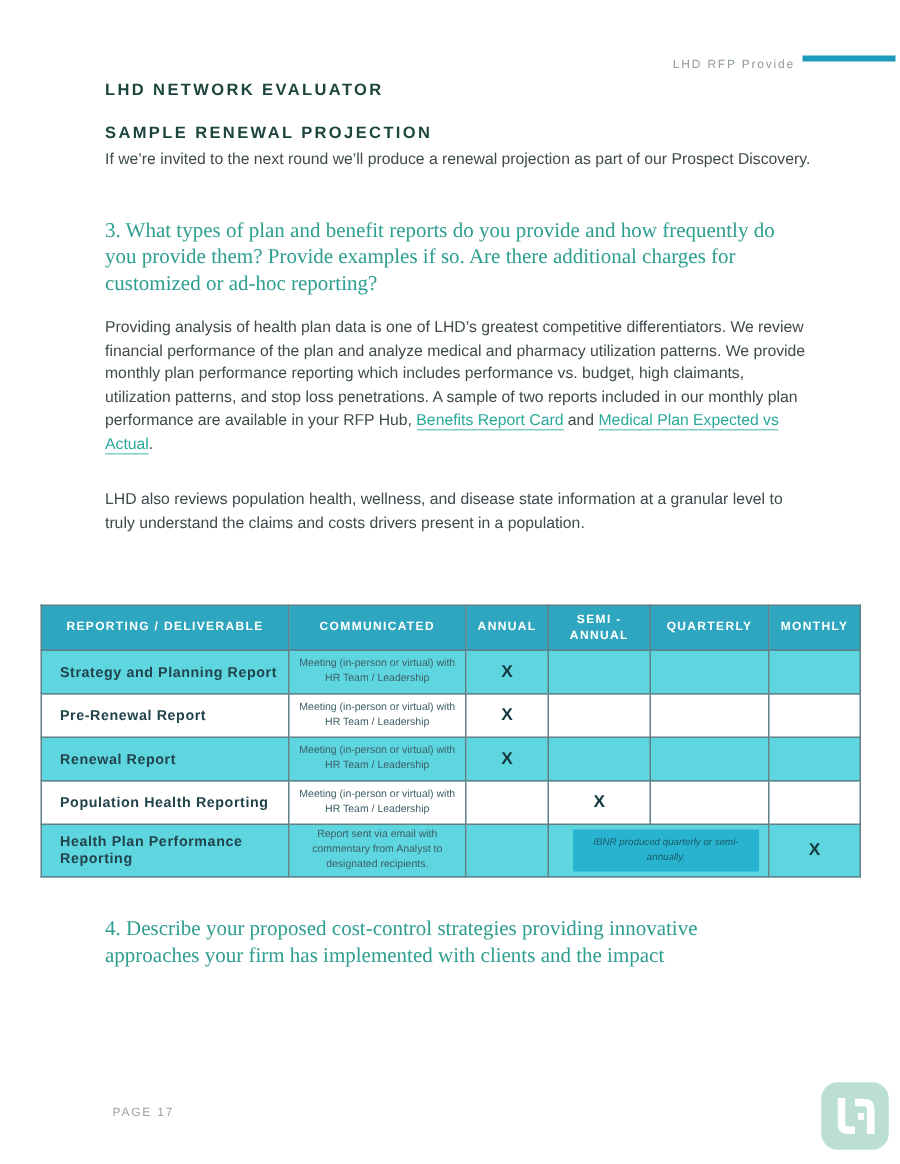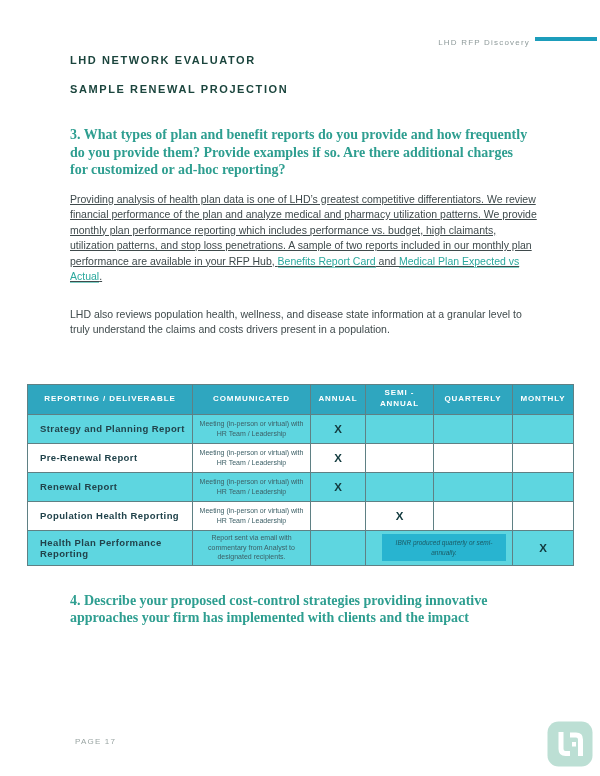--- a/index.html
+++ b/index.html
@@ -33,28 +33,28 @@
     margin-bottom:4px;
   }
   .section-heading.second { margin-top:17px; }
   .body-text {
     font-size:10.5px; line-height:15.5px;
     color:#3f4a4c;
     max-width:474px;
   }
   .question {
     font-family:"Liberation Serif", serif;
-    font-weight:bold;
+    font-weight:normal;
     font-size:14px; line-height:17.5px;
     color:#2e9e90;
     max-width:462px;
   }
   .question.q3 { margin-top:31px; }
   .question.q4 { margin-top:26px; max-width:444px; }
-  .answer-p1 { margin-top:13px;text-decoration:underline; }
+  .answer-p1 { margin-top:13px; }
   .answer-p2 { margin-top:22px; }
   .link {
     color:#2aa89d;
     text-decoration:none;
     border-bottom:1px solid #7fd0c6;
     cursor:pointer;
   }
   
   .table-wrap { margin:46px 27px 0 27px; }
   table {
@@ -111,27 +111,28 @@
   .logo {
     position:absolute; right:6px; bottom:8px;
     width:48px; height:48px;
   }
 </style>
 </head>
 <body>
 
 <div class="page">
 
-  <span class="doc-label">LHD RFP Discovery</span>
+  <span class="doc-label">LHD RFP Provide</span>
   <div class="header-bar"></div>
 
   <div class="content first">
     <h2 class="section-heading">LHD NETWORK EVALUATOR</h2>
 
     <h2 class="section-heading second">SAMPLE RENEWAL PROJECTION</h2>
+    <p class="body-text">If we’re invited to the next round we’ll produce a renewal projection as part of our Prospect Discovery.</p>
 
     <h3 class="question q3">3. What types of plan and benefit reports do you provide and how frequently do you provide them? Provide examples if so. Are there additional charges for customized or ad-hoc reporting?</h3>
 
     <p class="body-text answer-p1"><span>Providing analysis of health plan data is one of LHD’s greatest competitive differentiators. We review financial performance of the plan and analyze medical and pharmacy utilization patterns. We provide monthly plan performance reporting which includes performance vs. budget, high claimants, utilization patterns, and stop loss penetrations. A sample of two reports included in our monthly plan performance are available in your RFP Hub, </span><a class="link">Benefits Report Card</a><span> and </span><a class="link">Medical Plan Expected vs Actual</a><span>.</span></p>
 
     <p class="body-text answer-p2">LHD also reviews population health, wellness, and disease state information at a granular level to truly understand the claims and costs drivers present in a population.</p>
   </div>
 
   <div class="table-wrap">
     <table>

